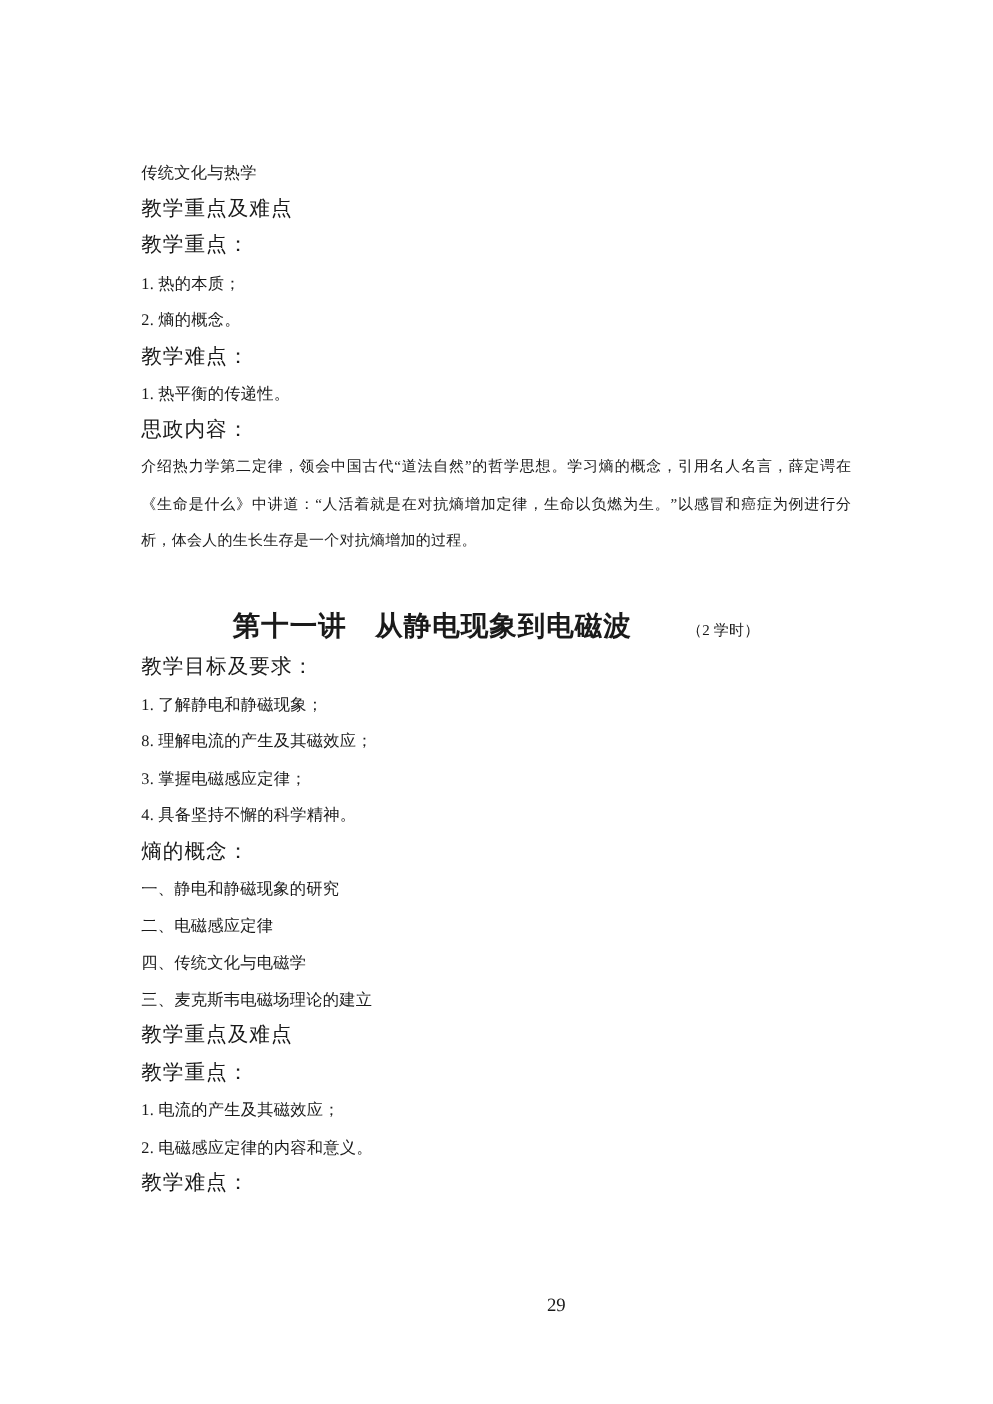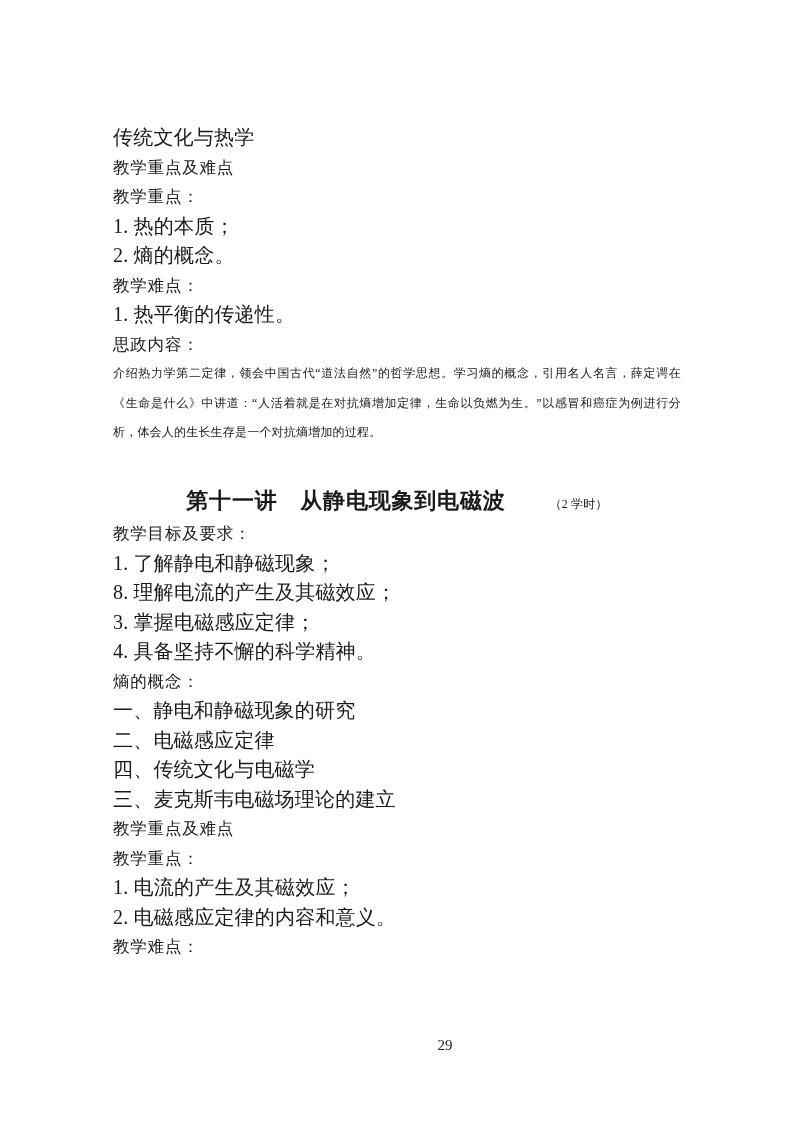--- a/index.html
+++ b/index.html
@@ -16,21 +16,21 @@
     font-family: "Liberation Serif", "DejaVu Serif", serif;
     overflow: hidden;
   }
   .content {
     position: absolute;
     left: 113px;
     top: 123px;
     width: 568px;
   }
   .line {
-    font-size: 20px;
+    font-size: 13px;
     line-height: 29.5px;
     letter-spacing: 0.2px;
     white-space: pre-wrap;
   }
   .heading {
     font-family: "Liberation Sans", "DejaVu Sans", sans-serif;
     font-weight: normal;
     font-size: 16.5px;
     line-height: 29.5px;
     letter-spacing: 0.8px;

